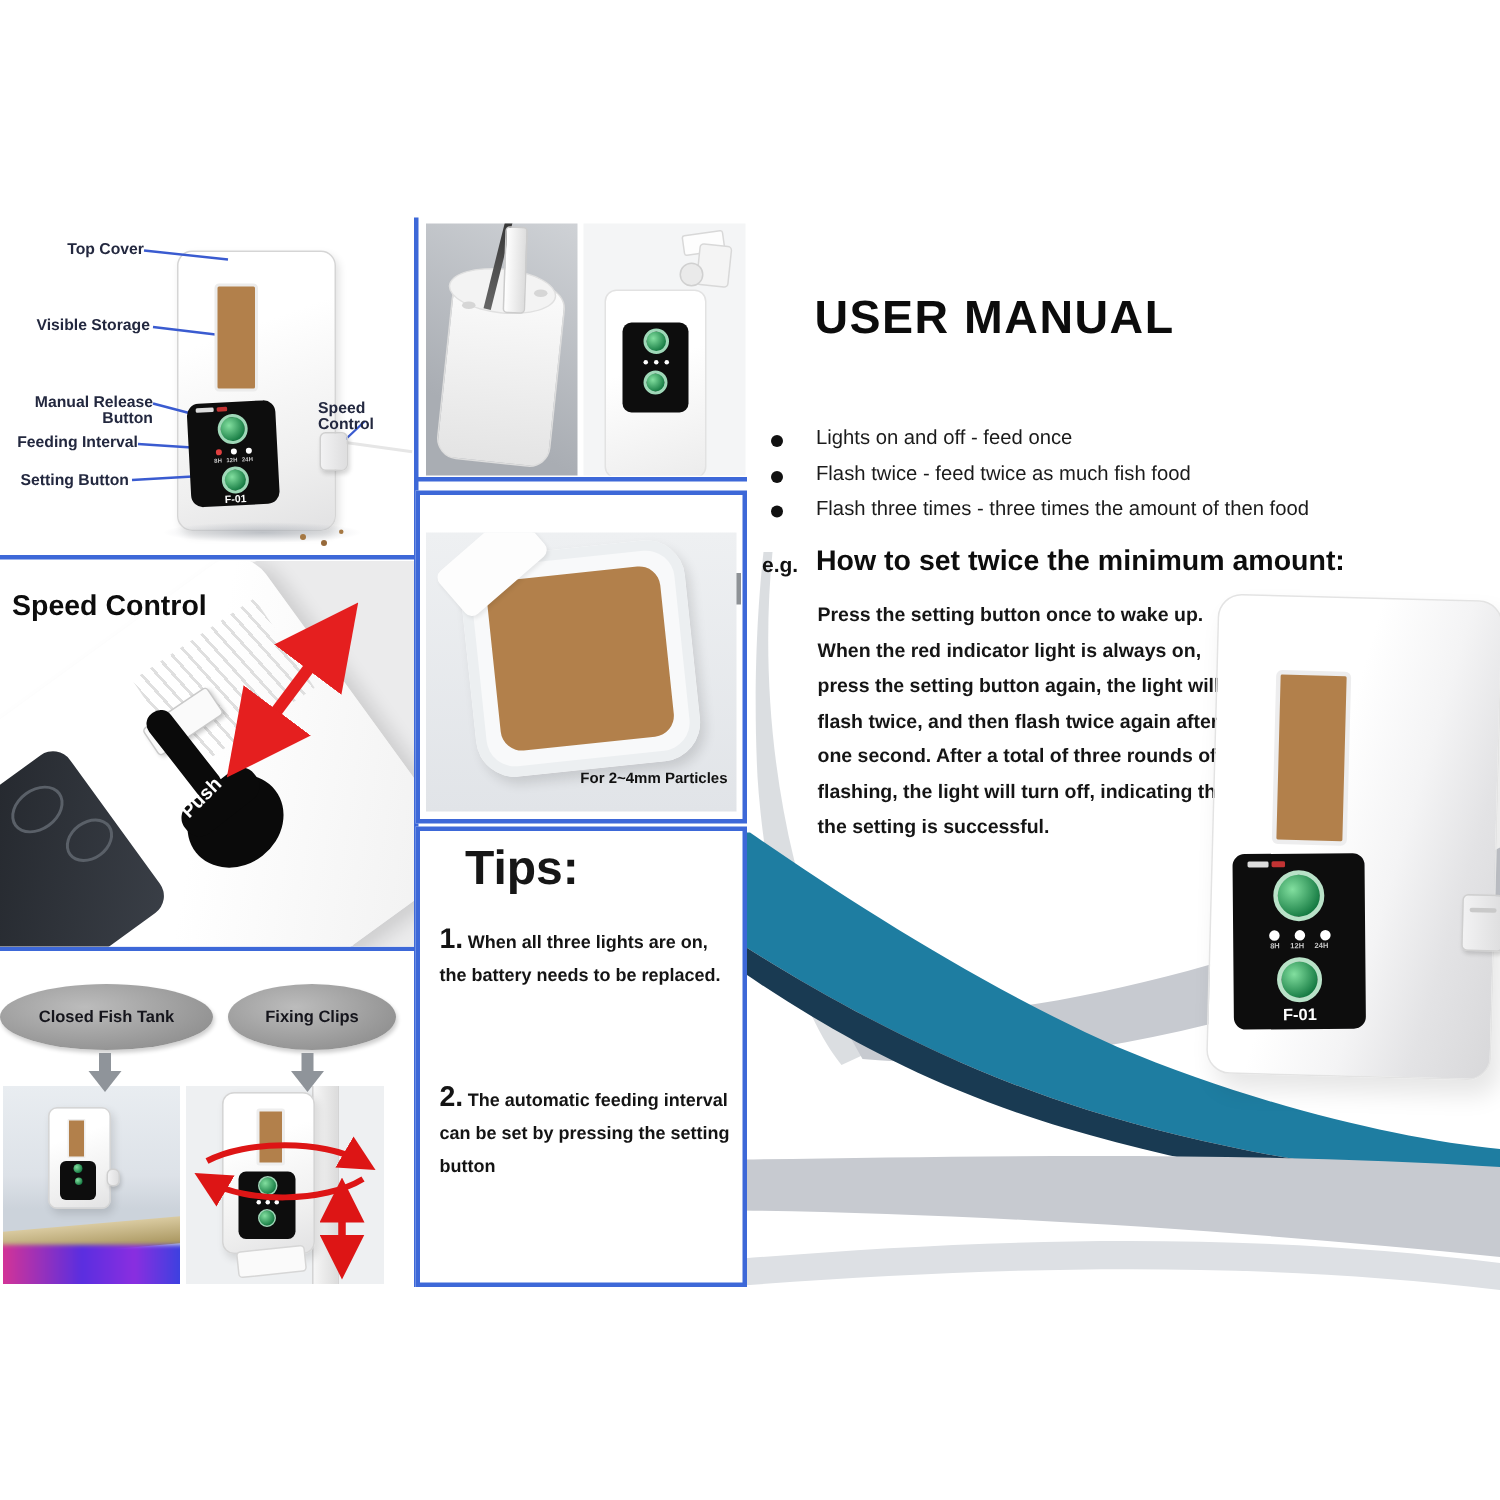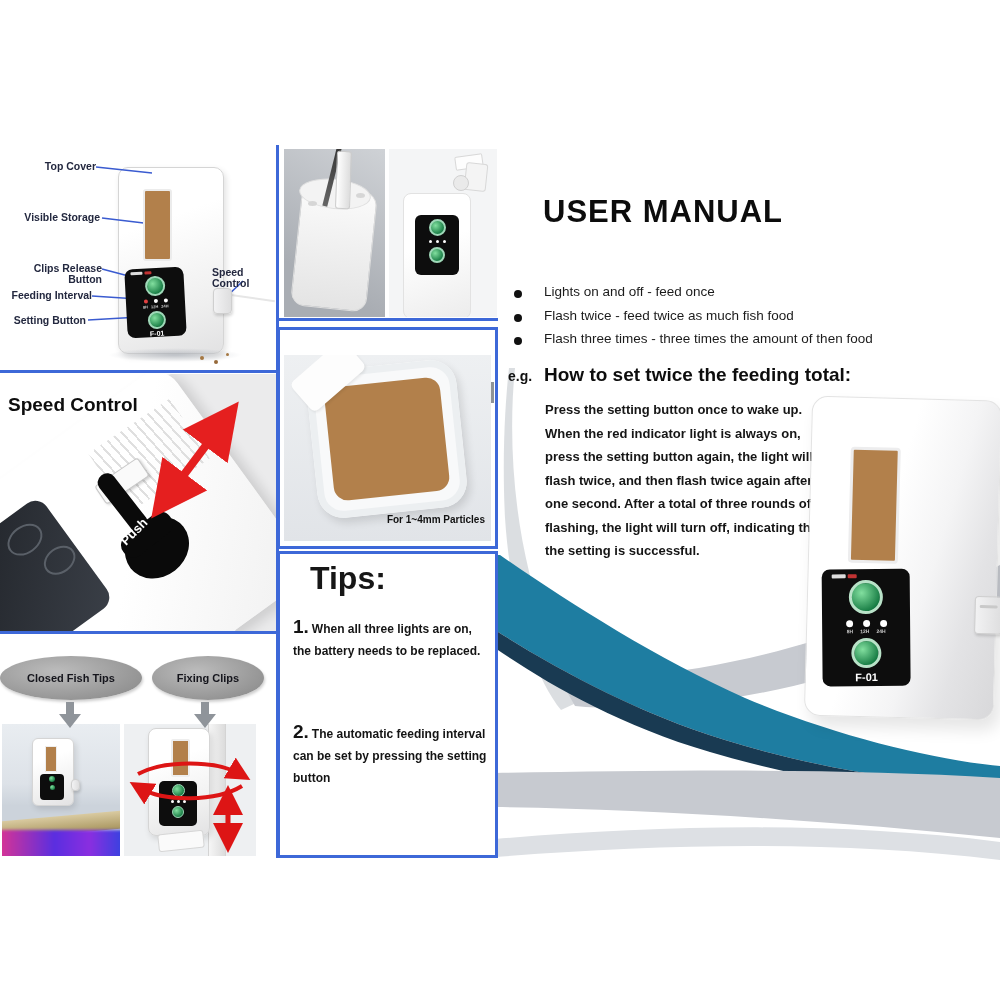--- a/index.html
+++ b/index.html
@@ -113,21 +113,21 @@
         <line x1="102" y1="124" x2="140" y2="134"></line>
         <line x1="92" y1="151" x2="138" y2="154"></line>
         <line x1="88" y1="175" x2="140" y2="172"></line>
         <line x1="243" y1="136" x2="226" y2="152"></line>
       </g>
     </svg>
   </div>
 
   <div class="lbl" style="left:30px;top:161px;width:66px;text-align:right;">Top Cover</div>
   <div class="lbl" style="left:12px;top:212px;width:88px;text-align:right;">Visible Storage</div>
-  <div class="lbl" style="left:0;top:263px;width:102px;text-align:right;">Clips Release Button</div>
+  <div class="lbl" style="left:0;top:263px;width:102px;text-align:right;">Manual Release Button</div>
   <div class="lbl" style="left:8px;top:290px;width:84px;text-align:right;">Feeding Interval</div>
   <div class="lbl" style="left:6px;top:315px;width:80px;text-align:right;">Setting Button</div>
   <div class="lbl" style="left:212px;top:267px;width:70px;">Speed Control</div>
 
   <div class="photo" style="left:284px;top:149px;width:101px;height:168px;background:linear-gradient(210deg,#cfd2d6,#a9adb3 75%);">
     <div class="abs" style="left:12px;top:40px;width:74px;height:118px;border-radius:14px;background:linear-gradient(180deg,#fbfbfb,#e4e4e4);border:1px solid #ddd;transform:rotate(6deg);"></div>
     <div class="abs" style="left:15px;top:30px;width:70px;height:28px;border-radius:50%;background:#f3f3f3;border:1px solid #e0e0e0;transform:rotate(6deg);"></div>
     <div class="abs" style="left:46px;top:-6px;width:5px;height:64px;background:linear-gradient(#333,#666);transform:rotate(14deg);"></div>
     <div class="abs" style="left:52px;top:2px;width:13px;height:56px;background:linear-gradient(90deg,#fff,#ddd);border:1px solid #ccc;border-radius:3px;transform:rotate(2deg);"></div>
     <div class="abs" style="left:24px;top:52px;width:9px;height:5px;border-radius:50%;background:#d6d6d6;"></div>
@@ -153,21 +153,21 @@
 
   <div class="panelbox" style="left:277px;top:327px;width:215px;height:216px;">
     <div class="abs" style="left:4px;top:4px;width:210px;height:21px;background:#8e9296;color:#fff;font-size:14px;font-weight:400;line-height:21px;padding-left:6px;box-sizing:border-box;margin-top:48px;">
       <span>400ml/180 g</span>
     </div>
     <div class="photo" style="left:4px;top:25px;width:207px;height:186px;background:linear-gradient(180deg,#eef0f2,#e1e4e8);">
       <div class="abs" style="left:28px;top:10px;width:150px;height:148px;background:#f8f9fa;border-radius:26px;transform:rotate(-6deg);box-shadow:inset 0 0 0 7px #eceff1,3px 5px 8px rgba(0,0,0,.12);">
         <div class="abs pellets" style="left:17px;top:17px;width:116px;height:114px;border-radius:14px;"></div>
         <div class="abs" style="left:-12px;top:-14px;width:70px;height:38px;background:#fdfdfd;transform:rotate(-35deg);border-radius:6px;box-shadow:0 2px 3px rgba(0,0,0,.08);"></div>
       </div>
-      <div class="abs" style="right:6px;bottom:16px;font-size:10px;font-weight:800;color:#111;">For 1~4mm Particles</div>
+      <div class="abs" style="right:6px;bottom:16px;font-size:10px;font-weight:800;color:#111;">For 2~4mm Particles</div>
     </div>
   </div>
 
   <div class="abs" style="left:0;top:374px;width:276px;height:257px;overflow:hidden;background:#fff;z-index:2;">
     <div class="abs" style="left:195px;top:-30px;width:170px;height:330px;background:#ebebec;transform:rotate(-21deg);"></div>
     <div class="abs" style="left:-60px;top:60px;width:330px;height:260px;background:linear-gradient(135deg,#ffffff 55%,#f0f0f0);border-radius:26px;transform:rotate(-36deg);box-shadow:6px 8px 12px rgba(0,0,0,.12);"></div>
     <div class="abs" style="left:-50px;top:150px;width:140px;height:130px;background:linear-gradient(135deg,#1c1f24,#3a3f47);border-radius:14px;transform:rotate(-36deg);">
       <div class="abs" style="left:84px;top:14px;width:34px;height:24px;border:2px solid #5a6068;border-radius:50%;"></div>
       <div class="abs" style="left:102px;top:52px;width:30px;height:22px;border:2px solid #5a6068;border-radius:50%;"></div>
     </div>
@@ -187,21 +187,21 @@
           <path d="M0,0 L7,3.5 L0,7 Z" fill="#e51f1f"></path>
         </marker>
       </defs>
       <line x1="18" y1="92" x2="72" y2="20" stroke="#e51f1f" stroke-width="8" marker-start="url(#ra)" marker-end="url(#ra)"></line>
     </svg>
     <div class="abs" style="left:8px;top:20px;font-size:19px;font-weight:800;color:#0d0d0d;z-index:4;">Speed Control</div>
   </div>
 
   <div class="abs" style="left:0;top:640px;width:276px;height:218px;z-index:2;">
     <div class="oval" style="left:0;top:16px;width:142px;height:44px;">
-      <span>Closed Fish Tips</span>
+      <span>Closed Fish Tank</span>
     </div>
     <div class="oval" style="left:152px;top:16px;width:112px;height:44px;">
       <span>Fixing Clips</span>
     </div>
     <div class="dstem" style="left:66px;top:62px;"></div>
     <div class="darr" style="left:59px;top:74px;"></div>
     <div class="dstem" style="left:201px;top:62px;"></div>
     <div class="darr" style="left:194px;top:74px;"></div>
 
     <div class="photo" style="left:2px;top:84px;width:118px;height:132px;background:linear-gradient(180deg,#e9edf1 0%,#dde2e8 45%,#ccd3db 62%);">
@@ -264,21 +264,21 @@
   <div class="brow" style="left:514px;top:284px;width:430px;">
     <span class="bdot"></span>
     <span class="btxt">Lights on and off - feed once</span>
   </div>
   <div class="brow" style="left:514px;top:331px;width:440px;">
     <span class="bdot"></span>
     <span class="btxt">Flash three times - three times the amount of then food</span>
   </div>
 
   <div class="eg" style="left:508px;top:368px;">e.g.</div>
-  <div class="exhead" style="left:544px;top:364px;width:390px;">How to set twice the feeding total:</div>
+  <div class="exhead" style="left:544px;top:364px;width:390px;">How to set twice the minimum amount:</div>
   <div class="exbody" style="left:545px;top:398px;">Press the setting button once to wake up. When the red indicator light is always on, press the setting button again, the light will flash twice, and then flash twice again after one second. After a total of three rounds of flashing, the light will turn off, indicating that the setting is successful.</div>
 
 
   <div class="abs" style="left:808px;top:398px;width:188px;height:318px;transform:rotate(1.5deg);z-index:4;">
     <div class="abs" style="left:0;top:0;width:188px;height:318px;border-radius:16px;border:1px solid #e3e3e3;background:linear-gradient(105deg,#ffffff 40%,#f4f4f5 62%,#e3e3e5 80%,#d8d8da);box-shadow:6px 10px 16px rgba(0,0,0,.10);"></div>
     <div class="abs pellets" style="left:40px;top:50px;width:44px;height:110px;border:3px solid #ededee;border-radius:4px;"></div>
     <div class="ctrl" style="left:16px;top:172px;width:88px;height:112px;transform:rotate(-2deg);padding-top:5px;">
       <div class="brandrow" style="margin-left:10px;">
         <div style="width:14px;height:4px;background:#ddd;border-radius:1px;"></div>
         <div style="width:9px;height:4px;background:#c23333;border-radius:1px;"></div>

